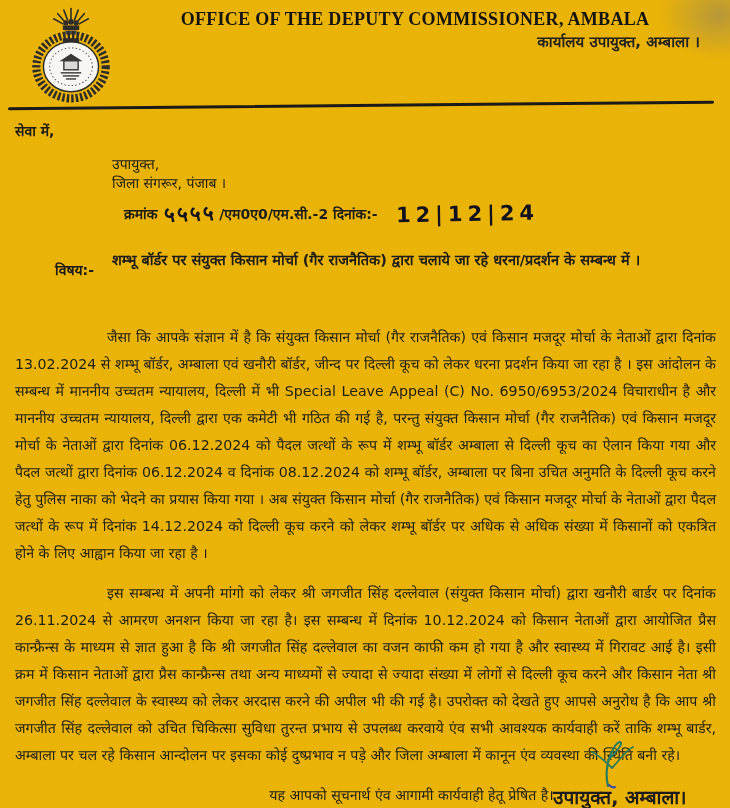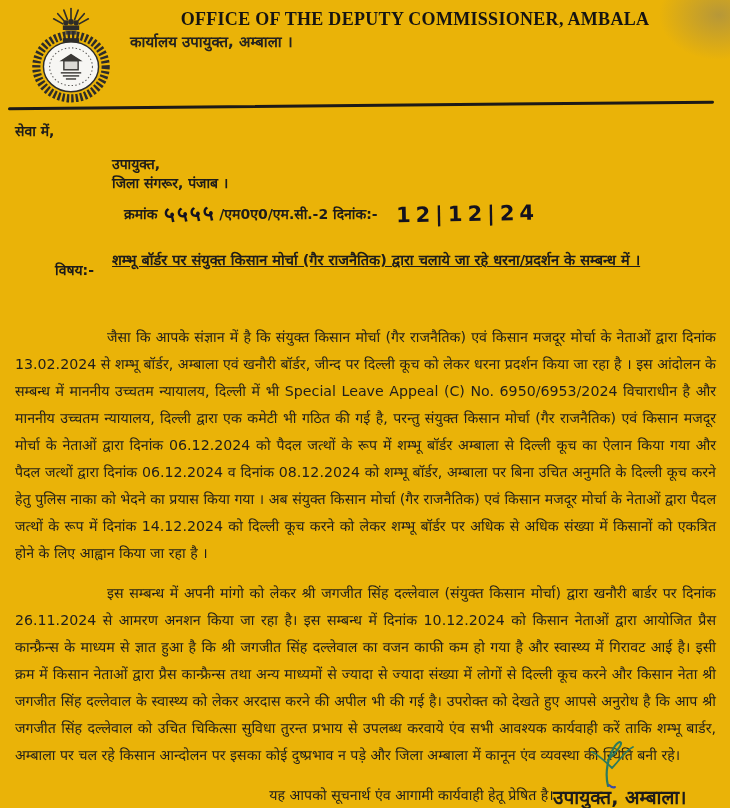--- a/index.html
+++ b/index.html
@@ -29,52 +29,52 @@
   }
   .hdr-title {
     position: absolute; left: 130px; top: 9px; width: 570px;
     text-align: center;
     font-family: "Liberation Serif", "DejaVu Serif", serif;
     font-weight: bold; font-size: 18px; letter-spacing: .3px;
     color: #161412;
   }
   .hdr-sub {
     position: absolute; left: 130px; top: 31px; width: 570px;
-    text-align: left;
+    text-align: right;
     font-size: 15px; font-weight: bold; color: #242220;
   }
   .hdr-contact {
     position: absolute; left: 185px; top: 60px; width: 445px;
     font-family: "Liberation Serif", "DejaVu Serif", serif;
     font-weight: bold; font-size: 12px; color: #2a2825;
     text-align: center; line-height: 14px;
   }
   .hdr-contact .uline { text-decoration: underline; }
   .hdr-phone { display: block; text-align: right; padding-right: 18px; }
   .hdr-rule {
     position: absolute; left: 8px; top: 104px; width: 706px; height: 3px;
     background: #1c1a18; transform: rotate(-0.55deg); border-radius: 2px;
   }
   
   .salutation { position: absolute; left: 15px; top: 121px; font-size: 14px; font-weight: 600; }
-  .addressee  { position: absolute; left: 112px; top: 155px; font-size: 14px; font-weight: 700; line-height: 19px; }
+  .addressee  { position: absolute; left: 112px; top: 155px; font-size: 14px; font-weight: 400; line-height: 19px; }
   
   .refline { position: absolute; left: 124px; top: 197px; font-size: 14px; font-weight: 600; white-space: nowrap; }
   .hand {
     display: inline-block;
     font-size: 21px; font-weight: bold; color: #14121f;
     transform: rotate(-2deg);
     letter-spacing: 2px;
     position: relative; top: 2px;
   }
   .hand.num { margin: 0 4px 0 6px; }
   .hand.date { margin-left: 18px; letter-spacing: 5px; transform: rotate(-1deg); }
   
   .subject-label { position: absolute; left: 15px; top: 260px; font-size: 14px; font-weight: bold; margin-left: 40px; }
-  .subject-text  { position: absolute; left: 112px; top: 250px; width: 600px; font-size: 14.5px; font-weight: bold; line-height: 20px; text-decoration: underline; }
+  .subject-text  { position: absolute; left: 112px; top: 250px; width: 600px; font-size: 14.5px; font-weight: bold; line-height: 20px; }
   
   .body-block {
     position: absolute; left: 15px; top: 292px; width: 701px;
     font-size: 14.2px; font-weight: 500; line-height: 27px;
     text-align: justify; color: #201e1b; margin-top: 32px;
   }
   .body-block p { margin: 0; text-indent: 92px; }
   .body-block p + p { margin-top: 13px; }
   .closing { margin-top: 4px; text-indent: 100px; text-align: center; }
   

